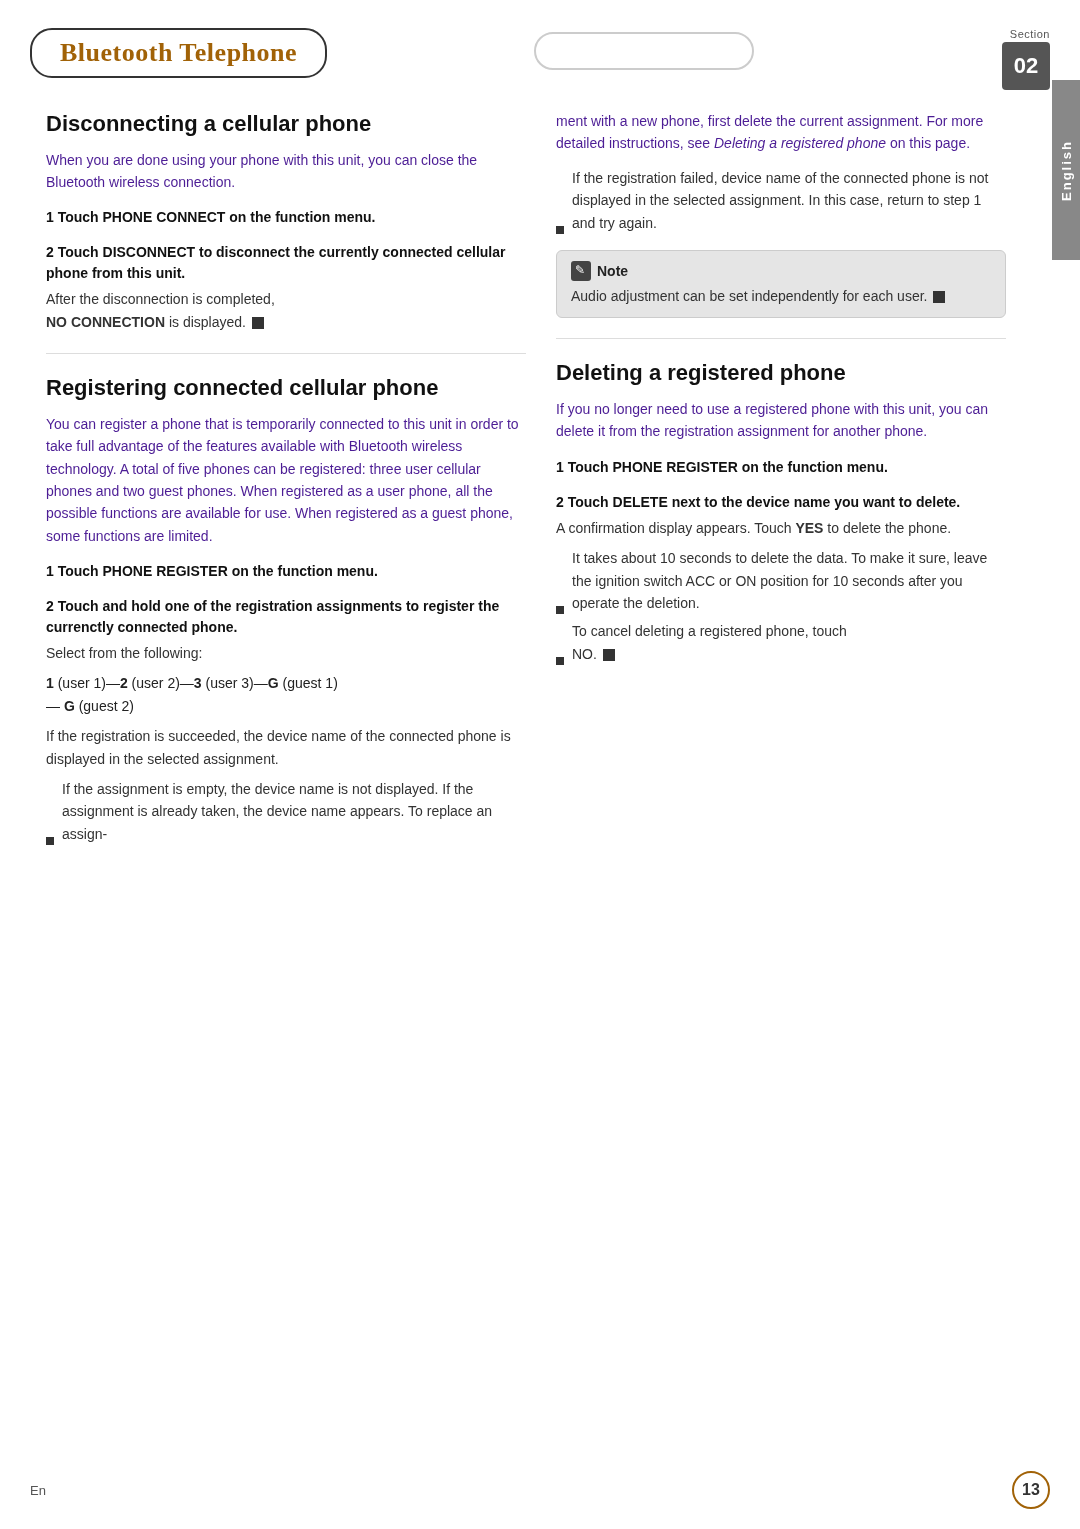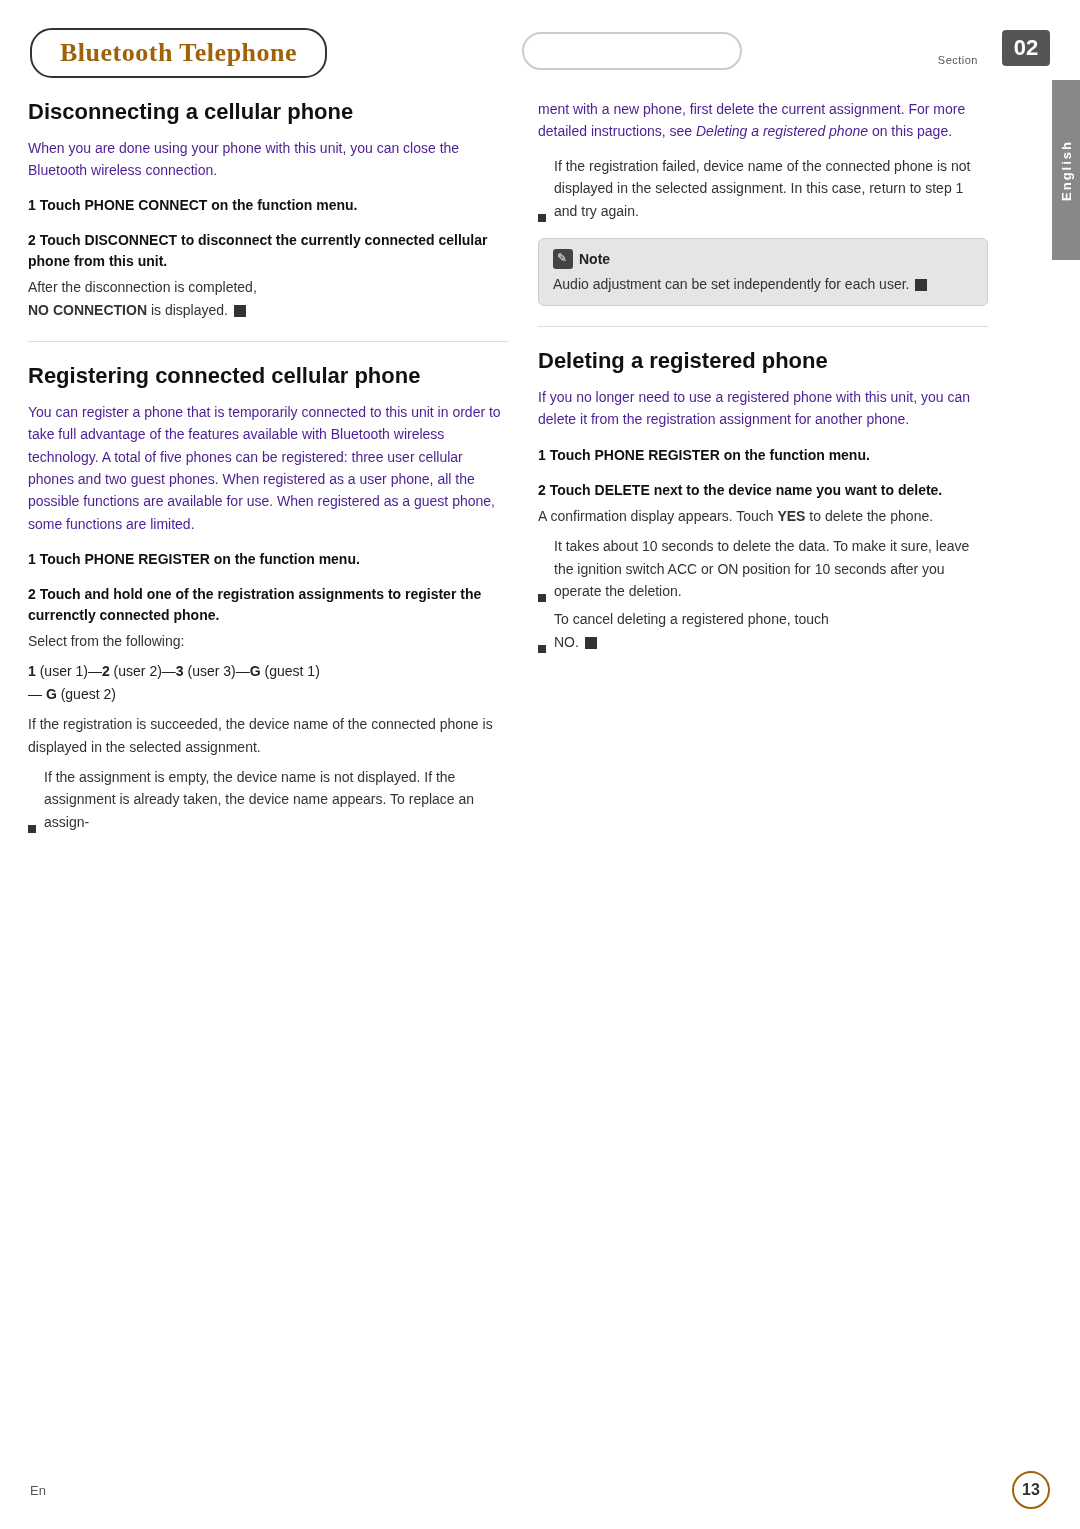--- a/index.html
+++ b/index.html
@@ -56,40 +56,39 @@
     .header-oval {
       border: 2px solid #ccc;
       border-radius: 22px;
       width: 220px;
       height: 38px;
       background: #fff;
     }
 
     .section-badge-area {
       display: flex;
-      flex-direction: row;
+      flex-direction: column;
       align-items: flex-end;
       min-width: 90px;
-      gap: 24px;
     }
 
     .section-label {
       font-size: 11px;
       color: #555;
       text-align: right;
       letter-spacing: 0.5px;
     }
 
     .section-number-box {
       background: #555;
       color: #fff;
       font-size: 22px;
       font-weight: bold;
       width: 48px;
-      height: 36px;
+      height: 48px;
       display: flex;
       align-items: center;
       justify-content: center;
       border-radius: 4px;
       margin-top: 2px;
     }
 
     
     .english-label-container {
       position: absolute;
@@ -108,21 +107,21 @@
       font-size: 13px;
       font-weight: bold;
       writing-mode: vertical-rl;
       transform: rotate(180deg);
       letter-spacing: 2px;
     }
 
     
     .main-content {
       display: flex;
-      padding: 20px 30px 30px 28px;
+      padding: 20px 30px 30px 46px;
       gap: 30px;
     }
 
     .left-column {
       flex: 1;
       max-width: 480px;
     }
 
     .right-column {
       flex: 1;

